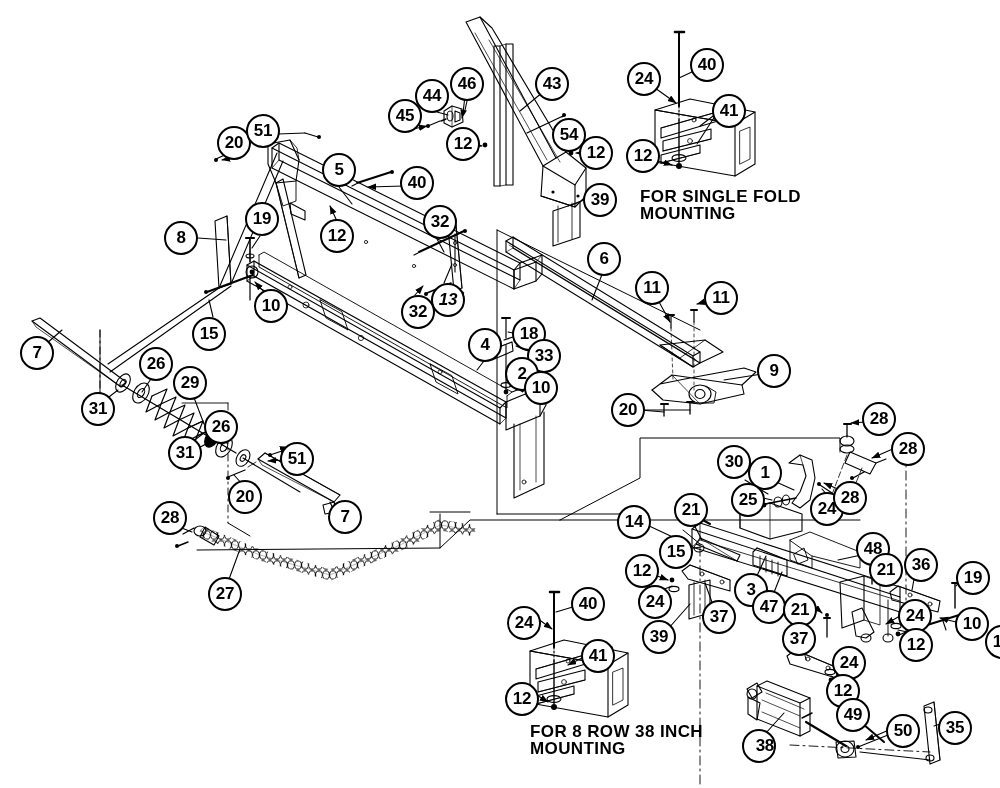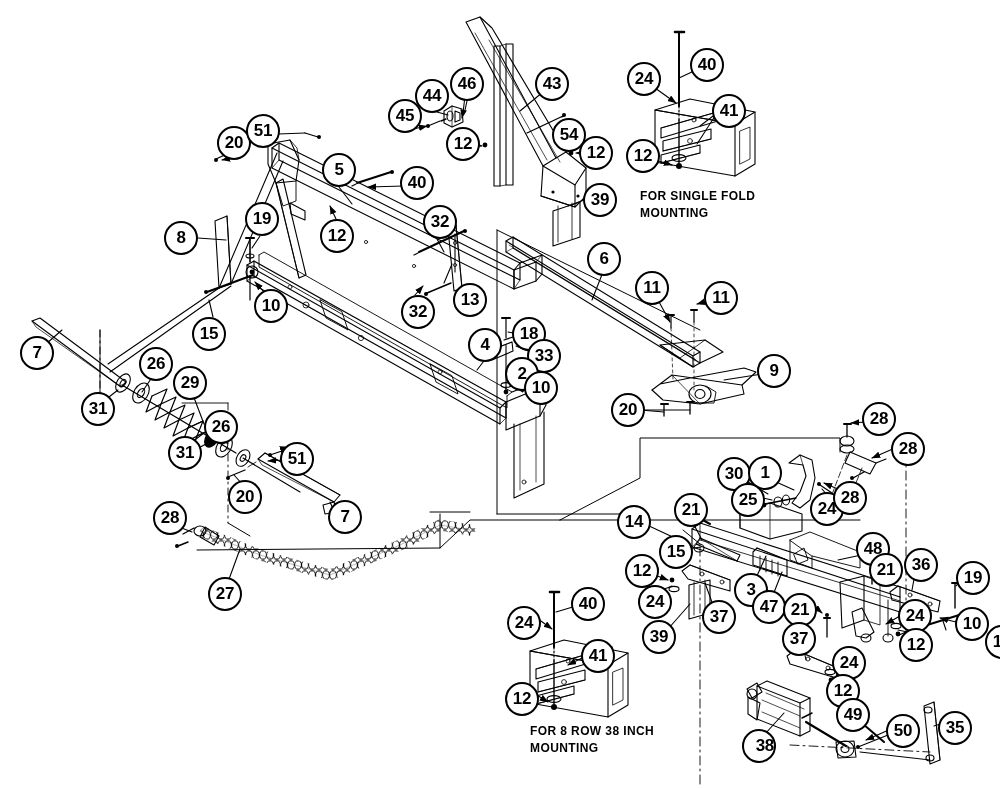--- a/index.html
+++ b/index.html
@@ -39,21 +39,21 @@
     line-height: 30px;
     text-align: center;
     letter-spacing: -0.3px;
     box-sizing: border-box;
     z-index: 30;
     user-select: none;
   }
   .note {
     position: absolute;
     font-family: "Liberation Sans", sans-serif;
-    font-size: 12px;
+    font-size: 17px;
     font-weight: 700;
     letter-spacing: 0.4px;
     line-height: 17px;
     color: #000;
     white-space: pre-line;
     z-index: 25;
   }
 </style>
 </head>
 <body>
@@ -674,21 +674,21 @@
 
   <div id="callout-layer">
       <div class="callout" style="left: 234px; top: 143px;">20</div>
       <div class="callout" style="left: 263px; top: 131px;">51</div>
       <div class="callout" style="left: 339px; top: 170px;">5</div>
       <div class="callout" style="left: 417px; top: 183px;">40</div>
       <div class="callout" style="left: 181px; top: 238px;">8</div>
       <div class="callout" style="left: 262px; top: 219px;">19</div>
       <div class="callout" style="left: 337px; top: 236px;">12</div>
       <div class="callout" style="left: 440px; top: 222px;">32</div>
-      <div class="callout" style="left: 470px; top: 300px;">13</div>
+      <div class="callout" style="left: 448px; top: 300px; font-style: italic;">13</div>
       <div class="callout" style="left: 418px; top: 312px;">32</div>
       <div class="callout" style="left: 271px; top: 306px;">10</div>
       <div class="callout" style="left: 209px; top: 334px;">15</div>
       <div class="callout" style="left: 405px; top: 116px;">45</div>
       <div class="callout" style="left: 432px; top: 96px;">44</div>
       <div class="callout" style="left: 467px; top: 84px;">46</div>
       <div class="callout" style="left: 463px; top: 144px;">12</div>
       <div class="callout" style="left: 552px; top: 84px;">43</div>
       <div class="callout" style="left: 569px; top: 135px;">54</div>
       <div class="callout" style="left: 596px; top: 153px;">12</div>
@@ -713,21 +713,21 @@
       <div class="callout" style="left: 221px; top: 427px;">26</div>
       <div class="callout" style="left: 98px; top: 409px;">31</div>
       <div class="callout" style="left: 185px; top: 453px;">31</div>
       <div class="callout" style="left: 297px; top: 459px;">51</div>
       <div class="callout" style="left: 245px; top: 497px;">20</div>
       <div class="callout" style="left: 345px; top: 517px;">7</div>
       <div class="callout" style="left: 170px; top: 518px;">28</div>
       <div class="callout" style="left: 225px; top: 594px;">27</div>
       <div class="callout" style="left: 879px; top: 419px;">28</div>
       <div class="callout" style="left: 908px; top: 449px;">28</div>
-      <div class="callout" style="left: 734px; top: 474px;">30</div>
+      <div class="callout" style="left: 734px; top: 462px;">30</div>
       <div class="callout" style="left: 765px; top: 473px;">1</div>
       <div class="callout" style="left: 748px; top: 500px;">25</div>
       <div class="callout" style="left: 827px; top: 509px;">24</div>
       <div class="callout" style="left: 850px; top: 498px;">28</div>
       <div class="callout" style="left: 691px; top: 510px;">21</div>
       <div class="callout" style="left: 634px; top: 522px;">14</div>
       <div class="callout" style="left: 676px; top: 552px;">15</div>
       <div class="callout" style="left: 642px; top: 571px;">12</div>
       <div class="callout" style="left: 655px; top: 602px;">24</div>
       <div class="callout" style="left: 719px; top: 617px;">37</div>

